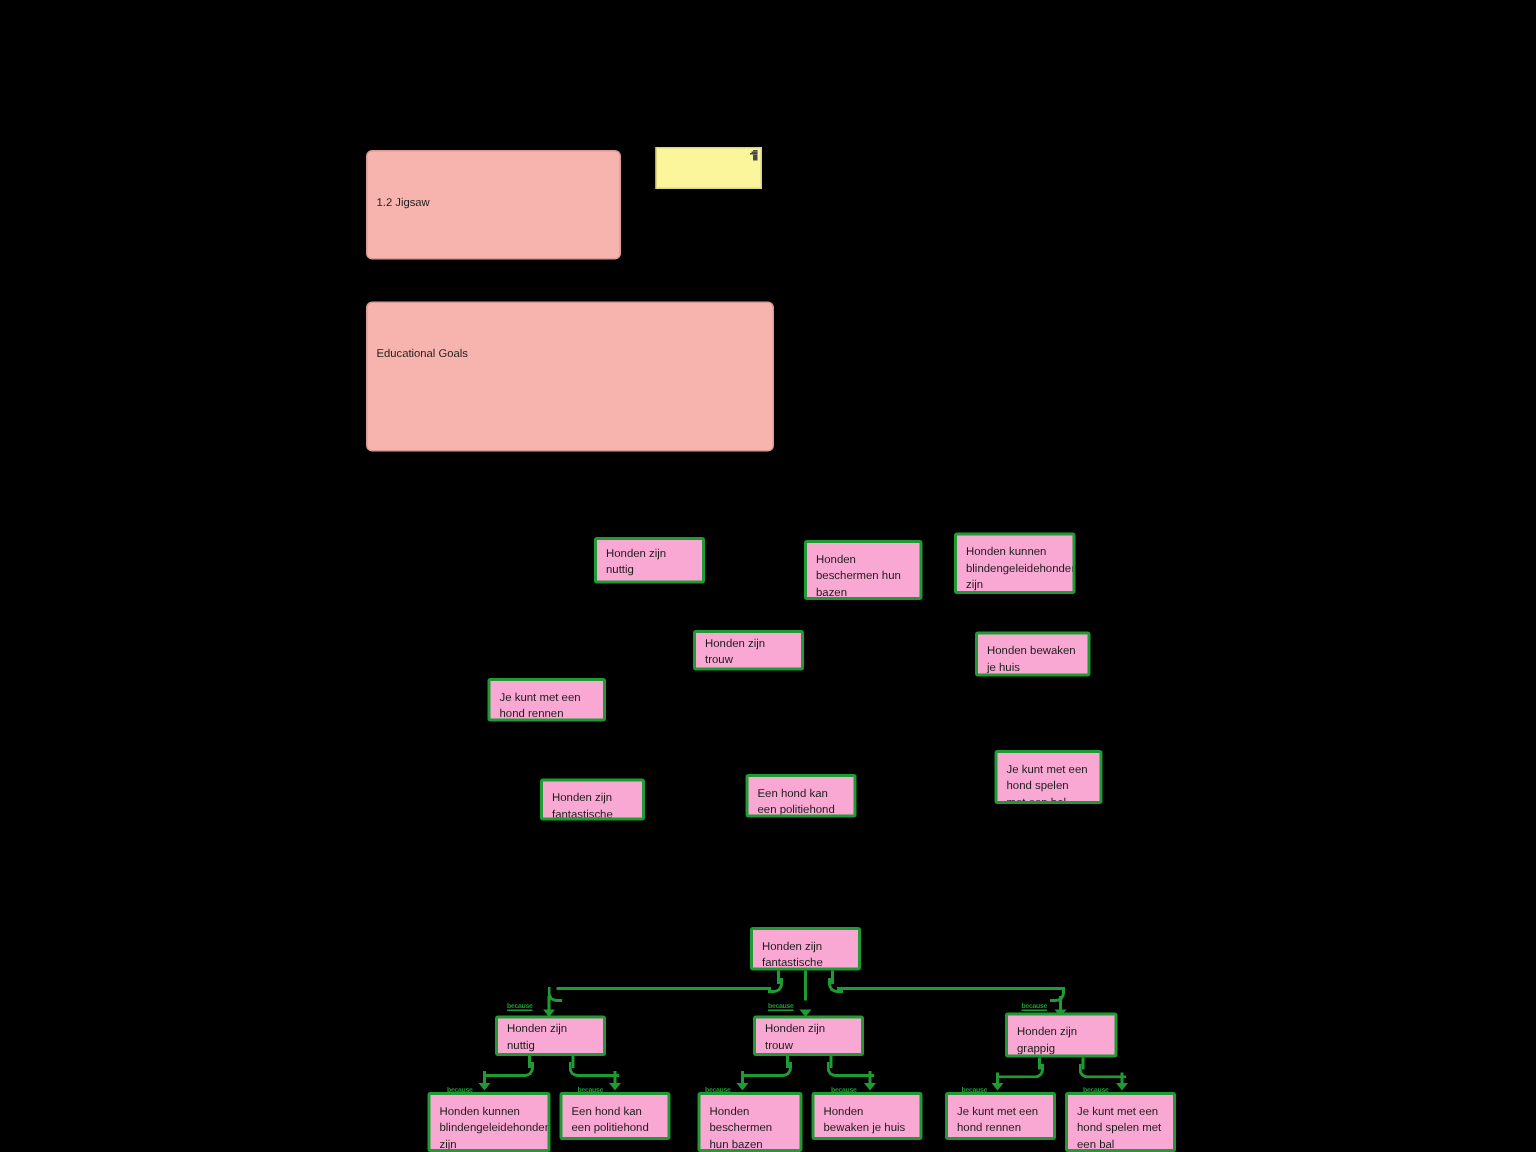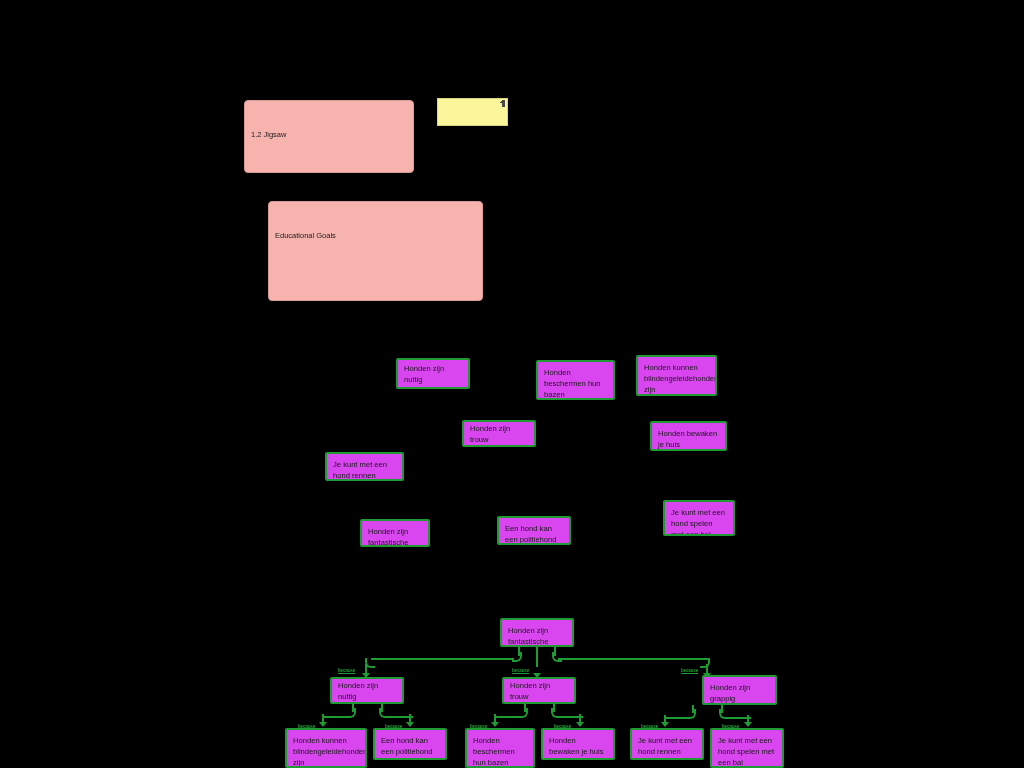--- a/index.html
+++ b/index.html
@@ -64,21 +64,21 @@
   .note-blank { display: block; height: 11px; }
 
   .pink-body {
     display: block;
   }
 
   
   .claim {
     position: absolute;
     box-sizing: border-box;
-    background: #d946ef;
+    background: #f9a8d4;
     border: 2px solid #1f9b33;
     border-radius: 2px;
     padding: 5px 6px;
     font-size: 7.6px;
     line-height: 11px;
     color: #1a1a1a;
     overflow: hidden;
   }
   .claim.center { display: flex; align-items: center; }
 
@@ -127,21 +127,21 @@
     <span class="fold"><i class="a"></i><i class="b"></i><i class="c"></i><i class="d"></i></span>
     
   </div>
 
   <div class="note pink" style="left:244px; top:100px; width:170px; height:73px;">
     <span class="note-title">1.2 Jigsaw</span>
     <span class="note-blank"></span>
     
   </div>
 
-  <div class="note pink" style="left:244px; top:201px; width:215px; height:100px;margin-left:24px;">
+  <div class="note pink" style="left:244px; top:201px; width:272px; height:100px;">
     <span class="note-title">Educational Goals</span>
     
     
     
     
   </div>
 
   <div class="claim center" style="left:396px; top:358px; width:74px; height:31px;">
     <span>Honden zijn nuttig</span>
   </div>
@@ -203,21 +203,21 @@
   <div class="reason-label" style="left:338px; top:668px;">because</div>
   <div class="reason-label" style="left:512px; top:668px;">because</div>
   <div class="reason-label" style="left:681px; top:668px;">because</div>
 
   <div class="claim center" style="left:330px; top:677px; width:74px; height:27px;">
     <span>Honden zijn nuttig</span>
   </div>
   <div class="claim center" style="left:502px; top:677px; width:74px; height:27px;">
     <span>Honden zijn trouw</span>
   </div>
-  <div class="claim" style="left:702px; top:675px; width:75px; height:30px;">
+  <div class="claim" style="left:670px; top:675px; width:75px; height:30px;">
     <span>Honden zijn grappig</span>
   </div>
 
   <div class="edge v" style="left:352px; top:704px; height:8px;"></div>
   <div class="edge v" style="left:381px; top:704px; height:8px;"></div>
   <div class="corner br" style="left:322px; top:708px; width:32px; height:8px;"></div>
   <div class="corner bl" style="left:379px; top:708px; width:32px; height:8px;"></div>
   <div class="edge v" style="left:322px; top:714px; height:11px;"></div>
   <div class="edge v" style="left:409px; top:714px; height:11px;"></div>
   <div class="arrow" style="left:319px; top:722px;"></div>

